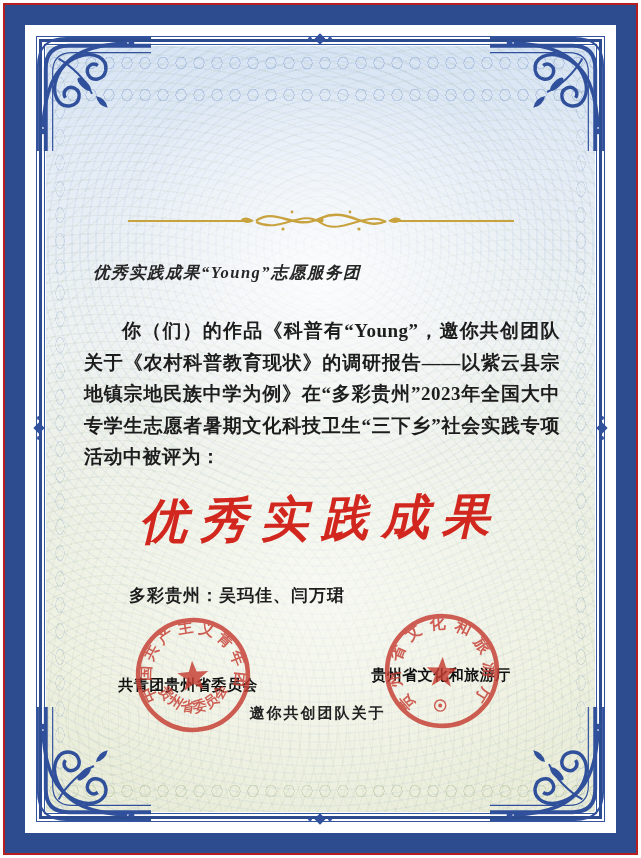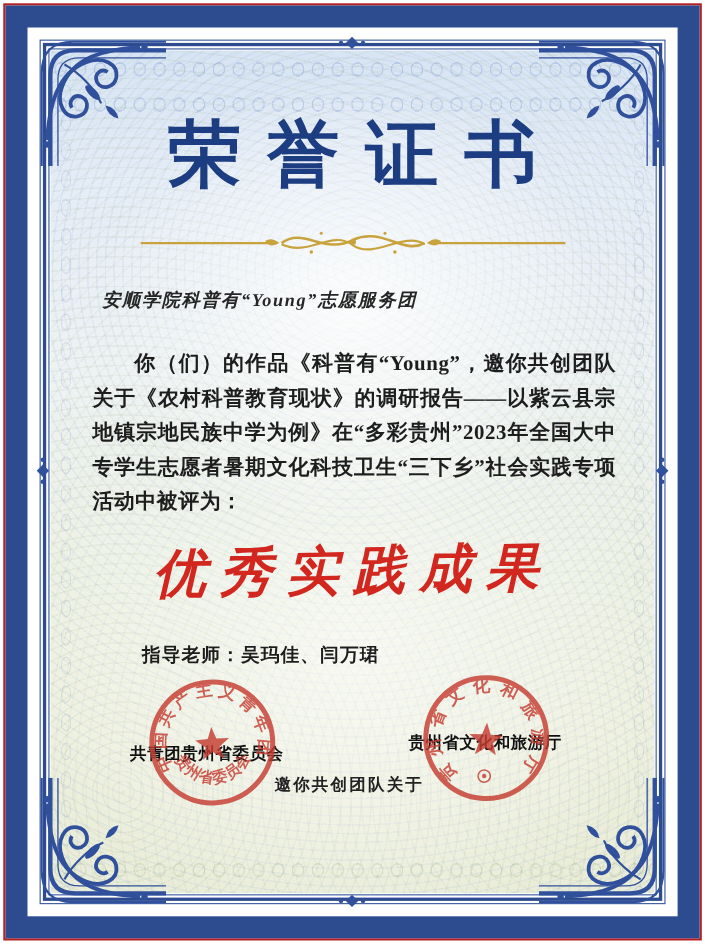--- a/index.html
+++ b/index.html
@@ -145,43 +145,42 @@
   <svg class="edge-motif bottom" viewBox="0 0 30 16">
       <use href="#motifSym"></use>
     </svg>
   <svg class="edge-motif left" viewBox="0 0 30 16">
       <use href="#motifSym"></use>
     </svg>
   <svg class="edge-motif right" viewBox="0 0 30 16">
       <use href="#motifSym"></use>
     </svg>
 
-  <div class="title">荣誉证书</div>
   <svg class="divider" width="390" height="34" viewBox="0 0 390 34">
     <g stroke="#c8a23c" fill="none">
       <line x1="2" y1="17" x2="118" y2="17" stroke-width="2"></line>
       <line x1="272" y1="17" x2="388" y2="17" stroke-width="2"></line>
       <path d="M130,17 C150,2 168,28 195,14 C222,2 240,28 260,17" stroke-width="2.4"></path>
       <path d="M130,18 C155,30 175,4 195,19 C215,32 240,6 260,18" stroke-width="2"></path>
     </g>
     <g fill="#c8a23c">
       <path d="M128,17 q-7,-6 -13,-2 q4,7 13,2"></path>
       <path d="M262,17 q7,-6 13,-2 q-4,7 -13,2"></path>
       <circle cx="195" cy="16" r="2.6"></circle>
       <circle cx="157" cy="25" r="1.6"></circle>
       <circle cx="233" cy="25" r="1.6"></circle>
       <circle cx="166" cy="8" r="1.4"></circle>
       <circle cx="224" cy="8" r="1.4"></circle>
     </g>
   </svg>
 
-  <div class="recipient">安顺学院科普有“Young”志愿服务团</div>
+  <div class="recipient">优秀实践成果“Young”志愿服务团</div>
   <div class="body-text">你（们）的作品《科普有“Young”，邀你共创团队关于《农村科普教育现状》的调研报告——以紫云县宗地镇宗地民族中学为例》在“多彩贵州”2023年全国大中专学生志愿者暑期文化科技卫生“三下乡”社会实践专项活动中被评为：</div>
   <div class="award">优秀实践成果</div>
-  <div class="advisors">指导老师：吴玛佳、闫万珺</div>
+  <div class="advisors">多彩贵州：吴玛佳、闫万珺</div>
 
   <div class="issuer left">共青团贵州省委员会</div>
   <div class="issuer right">贵州省文化和旅游厅</div>
   <div class="date-line">邀你共创团队关于</div>
 
   <svg class="seal left" viewBox="0 0 120 120">
     <circle cx="60" cy="60" r="54" fill="none" stroke="#c63d32" stroke-width="4.5"></circle>
     <defs>
       <path id="arcLRing" d="M 23.63 81 A 42 42 0 1 1 96.37 81" fill="none"></path>
       <path id="arcLBottom" d="M 26.2 72.3 A 36 36 0 0 0 93.8 72.3" fill="none"></path>

